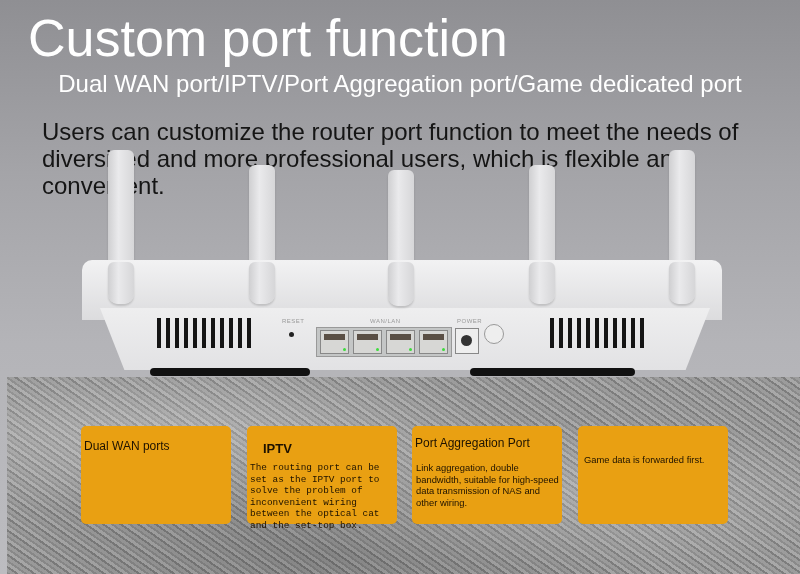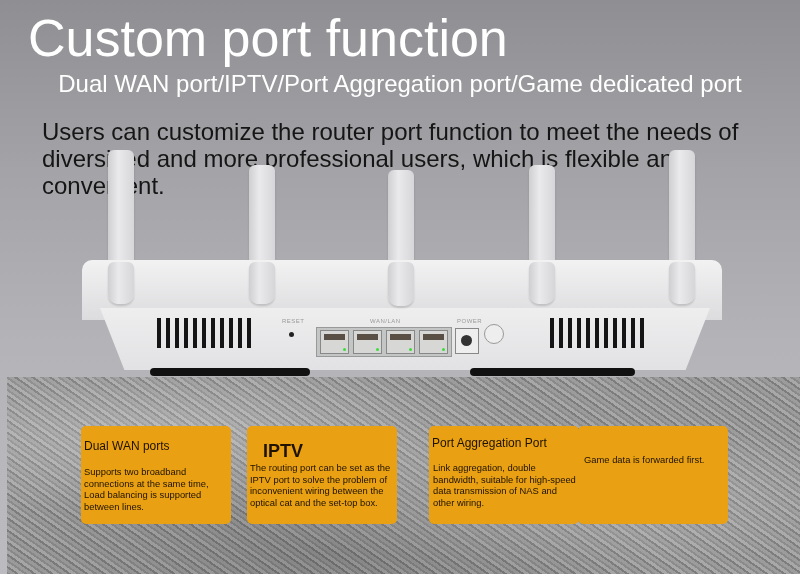--- a/index.html
+++ b/index.html
@@ -110,25 +110,24 @@
   <div class="power-jack"></div>
   <div class="power-btn"></div>
   <div class="under" style="left:150px;width:160px;"></div>
   <div class="under" style="left:470px;width:165px;"></div>
 </div>
 
 <div class="stone"></div>
 
 <div class="card" style="left:81px;">
   <div class="card-title" style="top:13px;">Dual WAN ports</div>
-  <div class="card-text" style="top:40px;">Supports two broadband connections at the same time, Load balancing is supported between lines.</div>
 </div>
 <div class="card" style="left:247px;">
-  <div class="card-title" style="top:15px;left:16px;font-weight:bold;font-size:18px;">IPTV</div>
-  <div class="card-text" style="top:36px;">The routing port can be set as the IPTV port to solve the problem of inconvenient wiring between the optical cat and the set-top box.</div>
+  <div class="card-title" style="top:15px;left:16px;font-weight:bold;font-size:13px;">IPTV</div>
+  <div class="card-text" style="top:36px;font-family:Liberation Mono, monospace;">The routing port can be set as the IPTV port to solve the problem of inconvenient wiring between the optical cat and the set-top box.</div>
 </div>
-<div class="card" style="left:412px;margin-left:17px;">
+<div class="card" style="left:412px;">
   <div class="card-title" style="top:10px;">Port Aggregation Port</div>
   <div class="card-text" style="top:36px;left:4px;">Link aggregation, double bandwidth, suitable for high-speed data transmission of NAS and other wiring.</div>
 </div>
 <div class="card" style="left:578px;">
   <div class="card-text" style="top:28px;left:6px;">Game data is forwarded first.</div>
 </div>
 
 </body></html>

